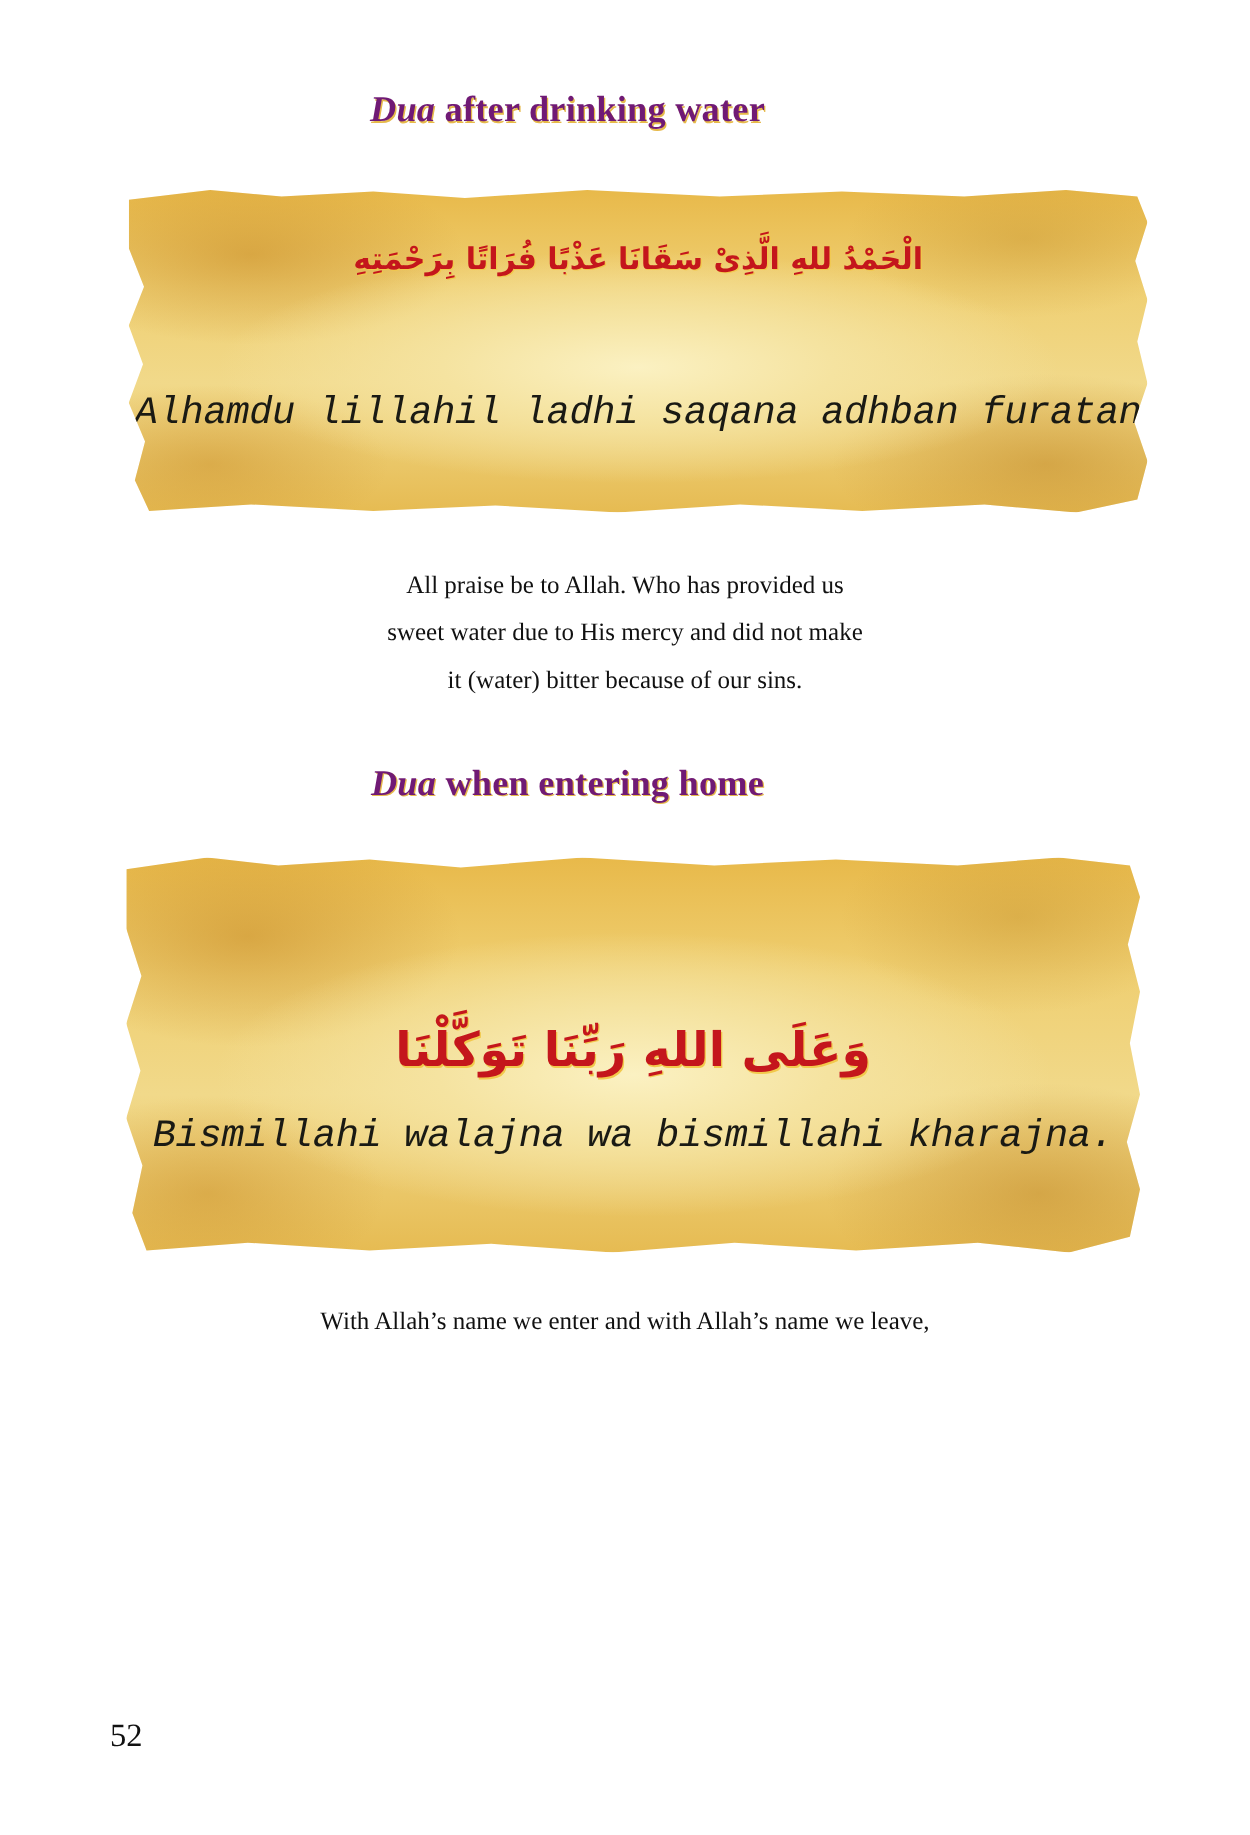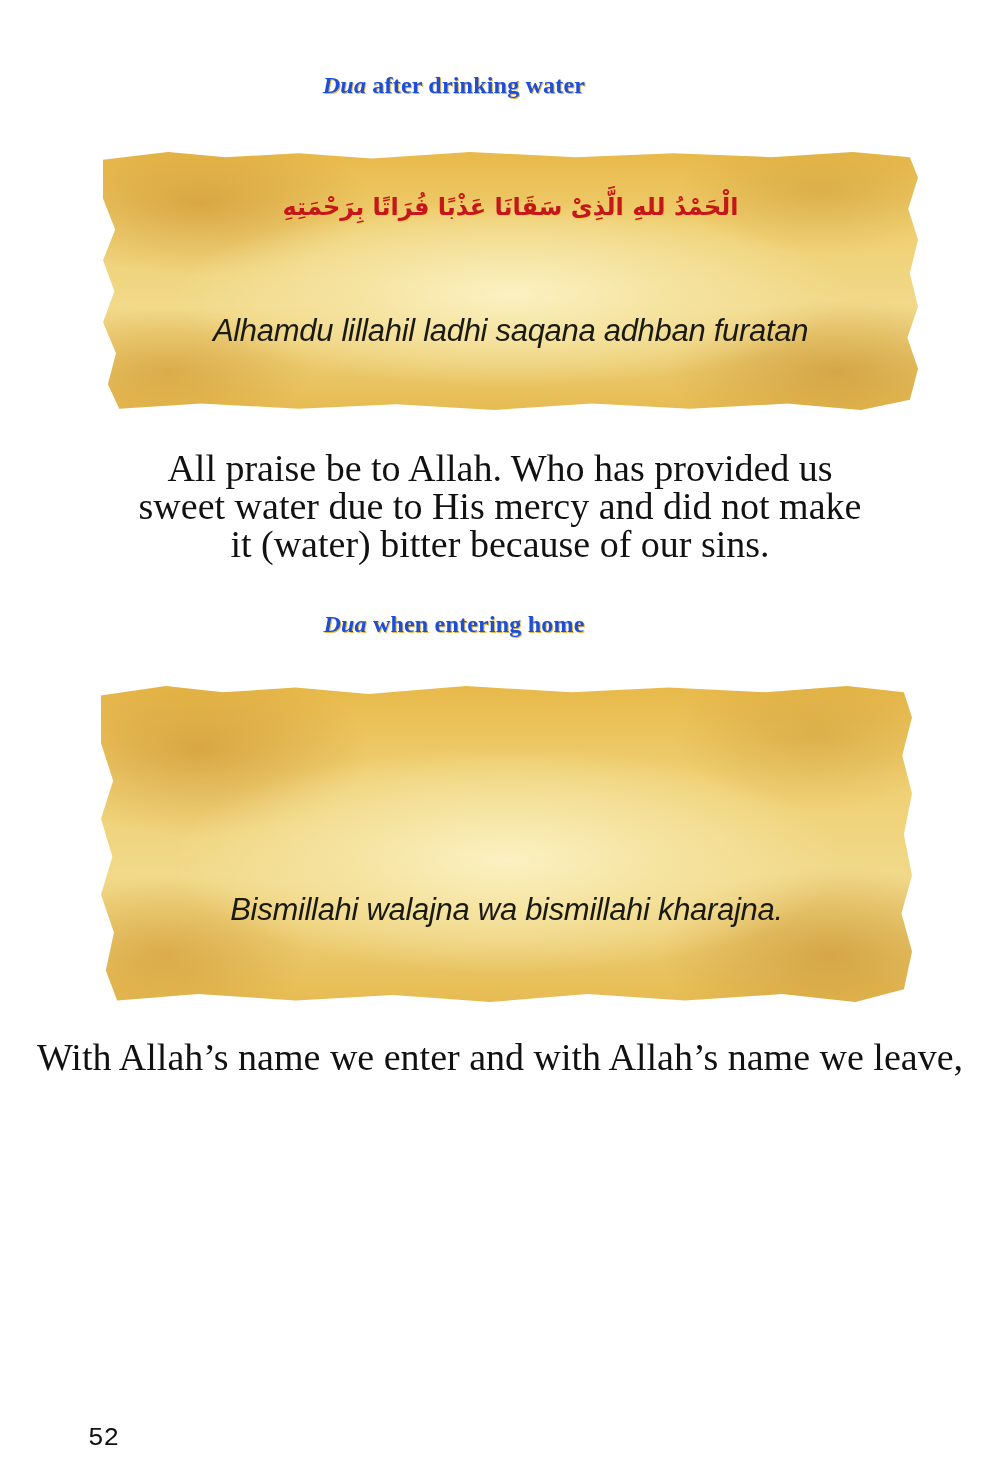--- a/index.html
+++ b/index.html
@@ -2,22 +2,22 @@
 <html><head>
 <meta charset="utf-8">
 <style>
   html, body { margin:0; padding:0; }
   body {
     width:1000px; height:1468px; background:#ffffff; position:relative; overflow:hidden;
     font-family:"Liberation Serif", serif;
   }
   .heading {
     position:absolute; left:0; width:908px; text-align:center;
-    font-family:"Liberation Serif", serif; font-weight:bold; font-size:24px;
-    color:#1d4ed8; letter-spacing:0.2px;
+    font-family:"Liberation Serif", serif; font-weight:bold; font-size:29px;
+    color:#701a75; letter-spacing:0.2px;
     text-shadow: 1px 1px 0 #e6b94a;
   }
   .heading .it { font-style:italic; }
   .scroll {
     position:absolute;
     background:
       radial-gradient(ellipse 55% 48% at 50% 55%, #fbf1c2 0%, #f5e3a0 35%, rgba(240,210,120,0) 75%),
       radial-gradient(ellipse 30% 40% at 12% 20%, rgba(200,140,40,0.55) 0%, rgba(200,140,40,0) 70%),
       radial-gradient(ellipse 30% 40% at 90% 85%, rgba(195,140,45,0.55) 0%, rgba(195,140,45,0) 70%),
       radial-gradient(ellipse 25% 35% at 88% 15%, rgba(200,150,50,0.45) 0%, rgba(200,150,50,0) 70%),
@@ -29,30 +29,30 @@
       93% 100%, 84% 97.5%, 72% 99.5%, 60% 97.5%, 48% 100%, 36% 97.8%, 24% 99.5%, 12% 97.5%, 2% 99.5%,
       0.6% 90%, 1.6% 78%, 0% 66%, 1.4% 54%, 0% 42%, 1.5% 30%, 0% 18%);
   }
   .arabic {
     position:absolute; left:0; right:0; text-align:center; direction:rtl;
     font-family:"DejaVu Sans", sans-serif; font-weight:bold; color:#c4161c;
     text-shadow: 1px 1px 0 #f2c94c;
   }
   .translit {
     position:absolute; left:0; right:0; text-align:center;
-    font-family:Liberation Sans, sans-serif; font-style:italic; color:#1a1a14;
+    font-family:Liberation Mono, monospace; font-style:italic; color:#1a1a14;
     font-size:31px; line-height:41px; letter-spacing:-0.3px;
   }
   .para {
     position:absolute; left:0; width:1000px; text-align:center;
-    font-family:"Liberation Serif", serif; color:#111111; font-size:38px; line-height:38px;
+    font-family:"Liberation Serif", serif; color:#111111; font-size:20px; line-height:38px;
   }
   .page-number {
-    position:absolute; left:88px; top:1423px;
-    font-family:Liberation Mono, monospace; font-size:26px; color:#111;
+    position:absolute; left:88px; top:1374px;
+    font-family:Liberation Serif, serif; font-size:26px; color:#111;
   }
 </style>
 </head>
 <body>
 
 <div class="heading" style="top:72px;">
   <span class="it">Dua</span><span> after drinking water</span>
 </div>
 
 <div class="scroll" style="left:103px; top:152px; width:815px; height:258px;">
@@ -64,20 +64,21 @@
   <div>All praise be to Allah. Who has provided us</div>
   <div>sweet water due to His mercy and did not make</div>
   <div>it (water) bitter because of our sins.</div>
 </div>
 
 <div class="heading" style="top:611px;">
   <span class="it">Dua</span><span> when entering home</span>
 </div>
 
 <div class="scroll" style="left:101px; top:686px; width:811px; height:316px;">
+  <div class="arabic" style="top:124px; font-size:38px; line-height:60px;">وَعَلَى اللهِ رَبِّنَا تَوَكَّلْنَا</div>
   <div class="translit" style="top:203px;">Bismillahi walajna wa bismillahi kharajna.</div>
 </div>
 
 <div class="para" style="top:1038px;">
   <div>With Allah’s name we enter and with Allah’s name we leave,</div>
 </div>
 
 <div class="page-number">52</div>
 
 </body></html>

